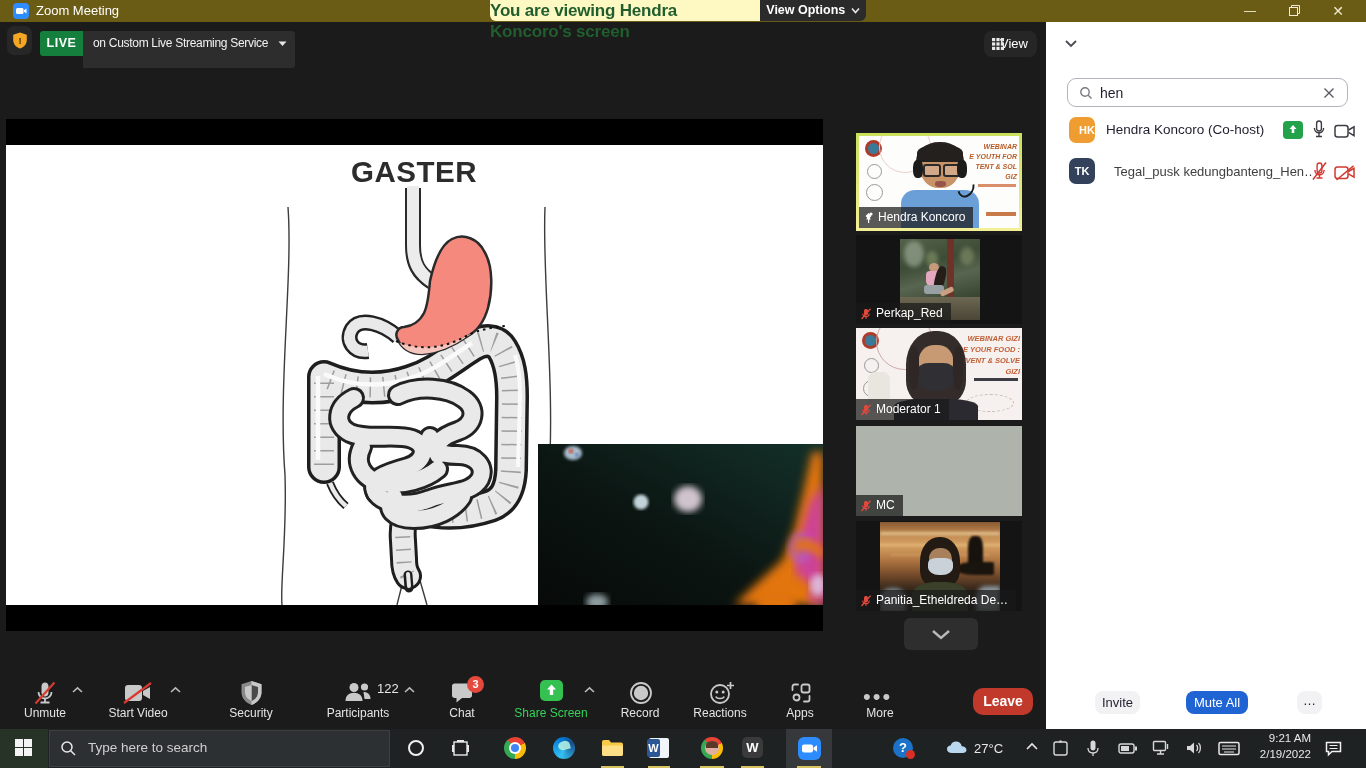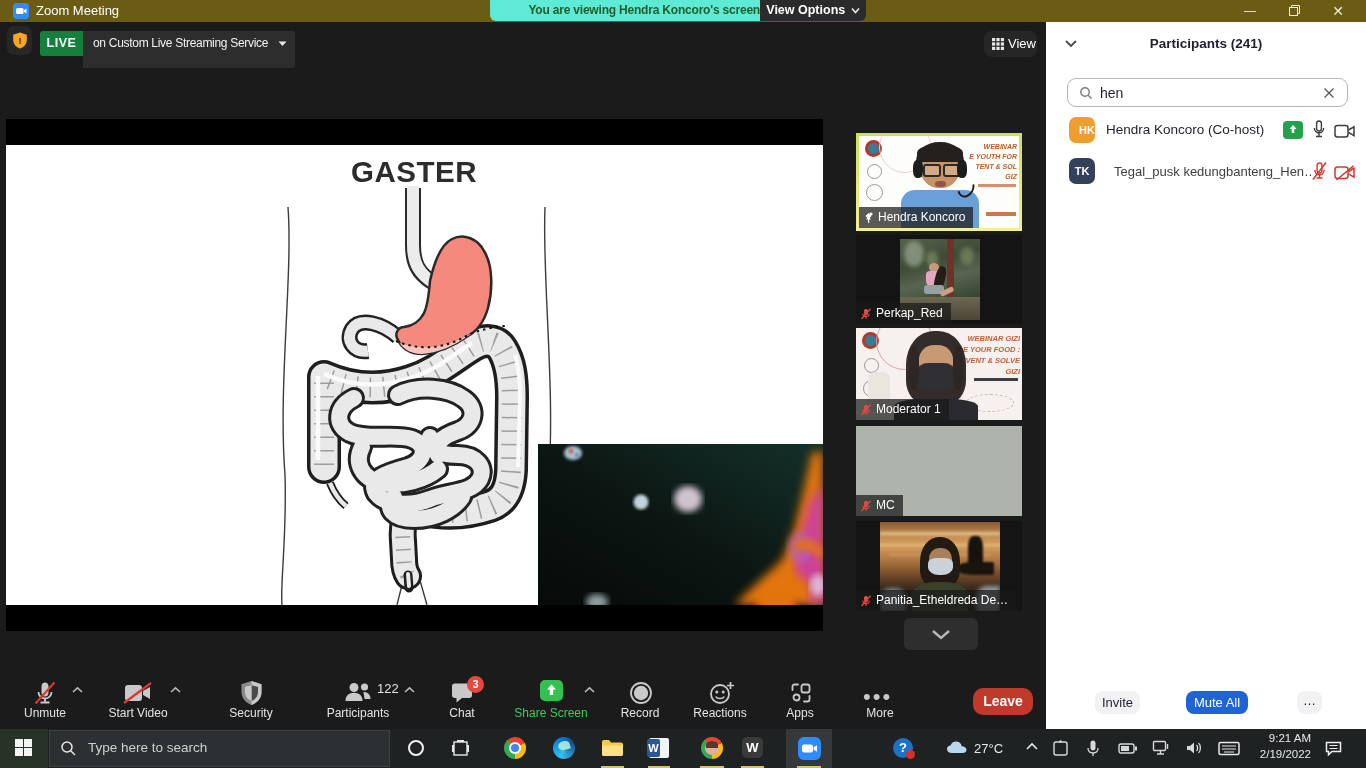--- a/index.html
+++ b/index.html
@@ -2,21 +2,21 @@
 <html><head>
 <meta charset="utf-8">
 <style>
   html,body{margin:0;padding:0;}
   body{width:1366px;height:768px;overflow:hidden;background:#1b1b1b;font-family:"Liberation Sans",sans-serif;position:relative;}
   .abs{position:absolute;}
   
   #titlebar{left:0;top:0;width:1366px;height:22px;background:#6a5c14;}
   #zicon{left:13px;top:3px;width:16px;height:16px;border-radius:4px;background:#2d8cff;}
   #ztitle{left:36px;top:3px;color:#fff;font-size:13px;}
-  #banner{left:490px;top:0;width:270px;height:21px;background:#5eead4;border-radius:0 0 0 6px;color:#215e2d;font-weight:bold;font-size:12px;letter-spacing:-0.2px;text-align:right;line-height:21px;}
+  #banner{left:490px;top:0;width:270px;height:21px;background:#fef9c3;border-radius:0 0 0 6px;color:#215e2d;font-weight:bold;font-size:17px;letter-spacing:-0.2px;text-align:left;line-height:21px;}
   #viewopts{left:760px;top:0;width:106px;height:21px;background:#2b2b2b;border-radius:0 0 6px 0;color:#fff;font-weight:bold;font-size:12.5px;text-align:center;line-height:21px;}
   .wctl{top:0;height:22px;width:30px;color:#f2ecd4;text-align:center;line-height:22px;font-size:12px;}
   
   #shieldbg{left:7px;top:26px;width:25px;height:29px;background:#272727;border-radius:7px;}
   #livebadge{left:40px;top:31px;width:43px;height:25px;background:#15803d;border-radius:3px 0 0 3px;color:#fff;font-weight:bold;font-size:12.5px;letter-spacing:0.5px;text-align:center;line-height:25px;}
   #livepill{left:83px;top:31px;width:212px;height:37px;background:#2d2d2d;border-radius:0 3px 3px 0;color:#f2f2f2;font-size:12px;line-height:25px;}
   #viewbtn{left:984px;top:31px;width:53px;height:26px;background:#262626;border-radius:8px;color:#fff;font-size:13px;line-height:26px;}
   
   #bartop{left:6px;top:119px;width:817px;height:26px;background:#000;}
   #slide{left:6px;top:145px;width:817px;height:460px;background:#fff;}
@@ -72,21 +72,21 @@
         <rect x="0" y="0" width="3.2" height="3.2"></rect>
         <rect x="4.4" y="0" width="3.2" height="3.2"></rect>
         <rect x="8.8" y="0" width="3.2" height="3.2"></rect>
         <rect x="0" y="4.4" width="3.2" height="3.2"></rect>
         <rect x="4.4" y="4.4" width="3.2" height="3.2"></rect>
         <rect x="8.8" y="4.4" width="3.2" height="3.2"></rect>
         <rect x="0" y="8.8" width="3.2" height="3.2"></rect>
         <rect x="4.4" y="8.8" width="3.2" height="3.2"></rect>
         <rect x="8.8" y="8.8" width="3.2" height="3.2"></rect>
       </g>
-    </svg><span style="margin-left:24px;">View</span></div>
+    </svg><span style="margin-left:16px;">View</span></div>
 
 <div class="abs" id="bartop"></div>
 <div class="abs" id="slide">
 <svg width="817" height="460" viewBox="0 0 817 460">
   <defs>
         <clipPath id="stomclip">
           <path d="M424 136 C428 118 434 100 446 94 C458 88 472 94 478 106 C488 122 486 148 482 163 C478 177 471 186 462 191 C448 201 431 208 416 209 C403 209 395 202 392 195 C388 189 392 182 398 182 C406 181 414 176 418 168 C422 160 423 148 424 136 Z"></path>
         </clipPath>
       </defs>
   <text x="408" y="37" text-anchor="middle" font-family="Liberation Sans, sans-serif" font-size="29.5" font-weight="bold" letter-spacing="0.5" fill="#2c2c2c">GASTER</text>
@@ -289,21 +289,20 @@
       </svg>Panitia_Etheldreda De…</div>
 </div>
 <div class="abs" id="chevbtn"><svg width="74" height="32" viewBox="0 0 74 32">
       <path d="M29 13 L37 20 L45 13" fill="none" stroke="#b9b9b9" stroke-width="2.4"></path>
     </svg></div>
 
 <div class="abs" id="panel">
   <svg style="position:absolute;left:18px;top:17px;" width="14" height="9" viewBox="0 0 14 9">
       <path d="M2 2 L7 7 L12 2" fill="none" stroke="#4a4a52" stroke-width="1.8"></path>
     </svg>
-  <div style="position:absolute;left:0;top:14px;width:320px;text-align:center;font-size:13.5px;font-weight:bold;color:#1f1f2e;">Participants (241)</div>
   <div style="position:absolute;left:21px;top:56px;width:281px;height:29px;border:1px solid #b4b4bc;border-radius:9px;box-sizing:border-box;">
     <svg style="position:absolute;left:11px;top:7px;" width="14" height="14" viewBox="0 0 14 14">
         <circle cx="6" cy="6" r="4.2" fill="none" stroke="#7a7a82" stroke-width="1.4"></circle>
         <path d="M9.2 9.2 L12.5 12.5" stroke="#7a7a82" stroke-width="1.4"></path>
       </svg>
     <div style="position:absolute;left:32px;top:6px;font-size:14px;color:#1f1f2e;">hen</div>
     <svg style="position:absolute;right:12px;top:8px;" width="12" height="12" viewBox="0 0 12 12">
         <path d="M1.5 1.5 L10.5 10.5 M10.5 1.5 L1.5 10.5" stroke="#55555d" stroke-width="1.3"></path>
       </svg>
   </div>

